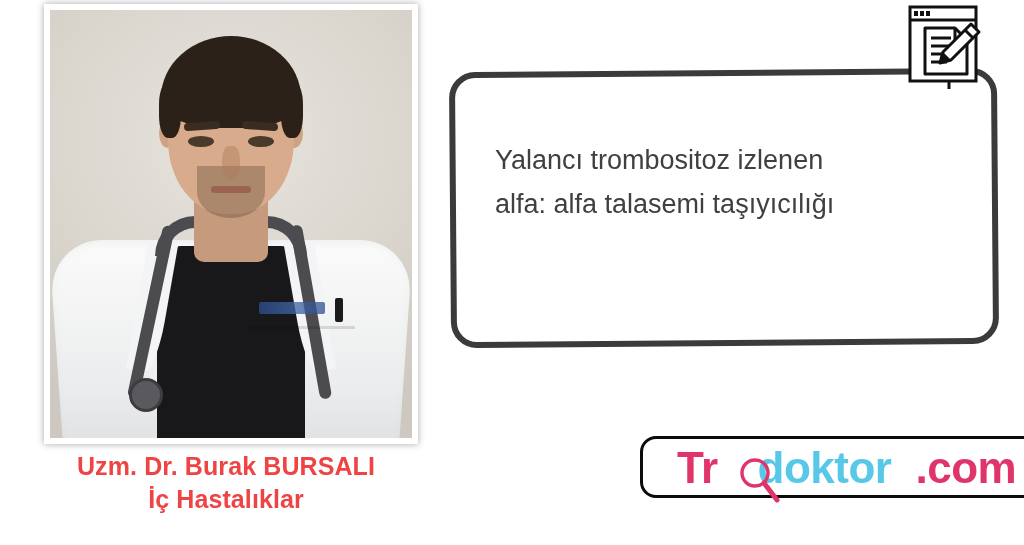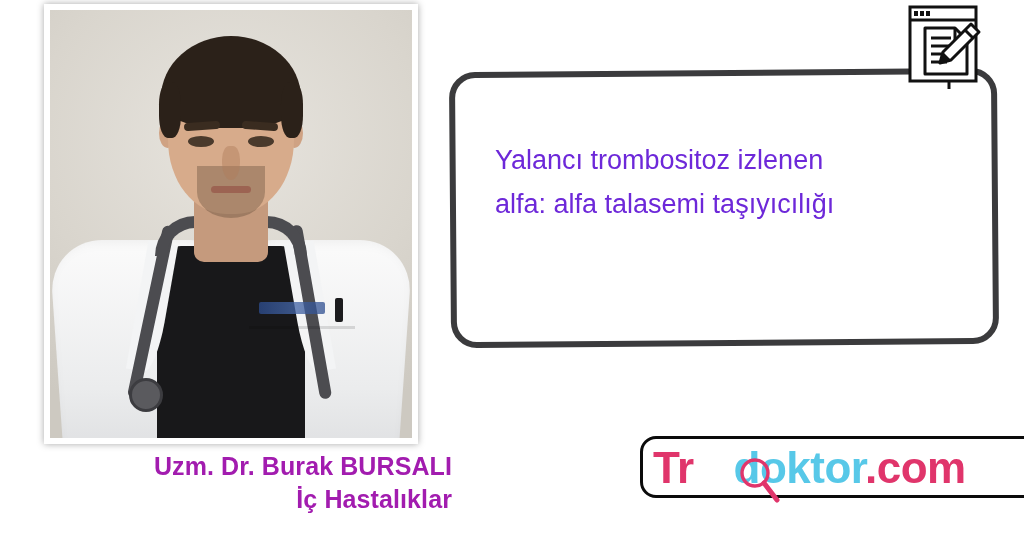--- a/index.html
+++ b/index.html
@@ -247,22 +247,22 @@
     height: 3px;
     background: rgba(0,0,0,0.12);
   }
 
   
   #caption {
     position: absolute;
     left: 0;
     top: 450px;
     width: 452px;
-    text-align: right;
-    color: #a21caf;
+    text-align: center;
+    color: #ef4444;
     font-size: 25px;
     line-height: 33px;
     font-weight: 700;
     letter-spacing: 0.1px;
   }
 
   
   #title-box {
     position: absolute;
     left: 450px;
@@ -273,21 +273,21 @@
     border-radius: 26px;
     box-sizing: border-box;
     background: #ffffff;
     transform: rotate(-0.45deg);
   }
   #title-text {
     position: absolute;
     left: 495px;
     top: 138px;
     width: 470px;
-    color: #6d28d9;
+    color: #404040;
     font-size: 27px;
     line-height: 44px;
     font-weight: 400;
   }
 
   
   #doc-icon {
     position: absolute;
     left: 905px;
     top: 4px;
@@ -311,21 +311,21 @@
   #logo-text {
     position: absolute;
     left: 10px;
     top: 2px;
     font-size: 44px;
     font-weight: 700;
     letter-spacing: -0.5px;
     white-space: nowrap;
     line-height: 54px;
   }
-  .logo-pink { color: #e0356b; }
+  .logo-pink { color: #e0356b; margin-left: 24px; }
   .logo-cyan { color: #57c8e8; margin-left: 40px; }
   #logo-glass {
     position: absolute;
     left: 95px;
     top: 18px;
     width: 42px;
     height: 46px;
     pointer-events: none;
   }
 </style>

